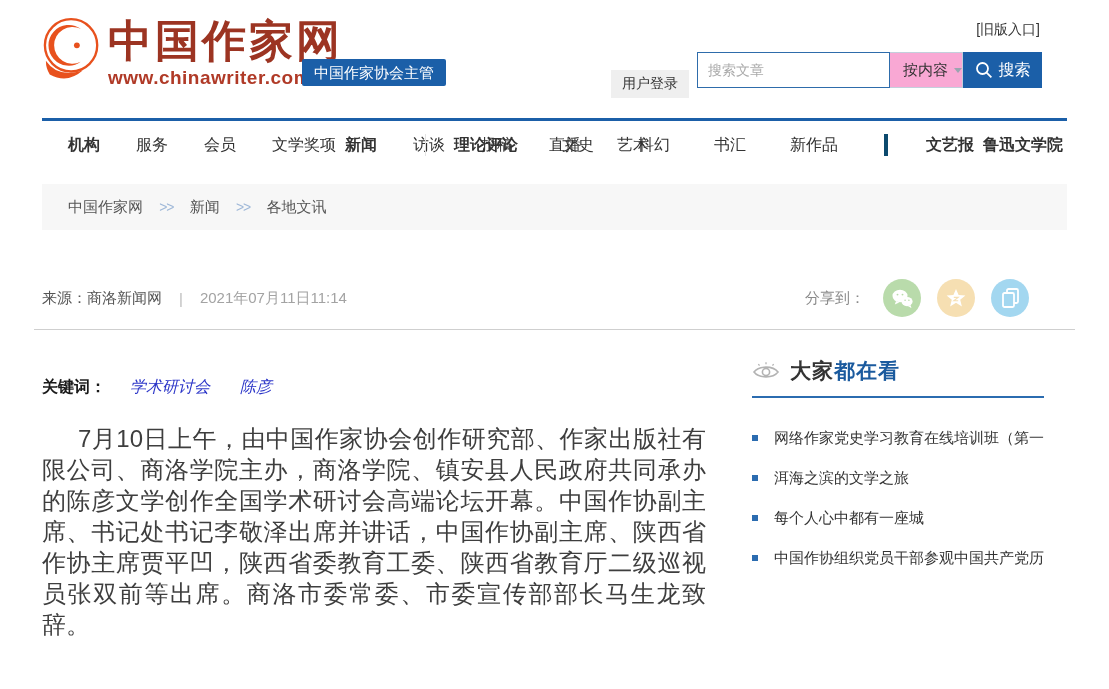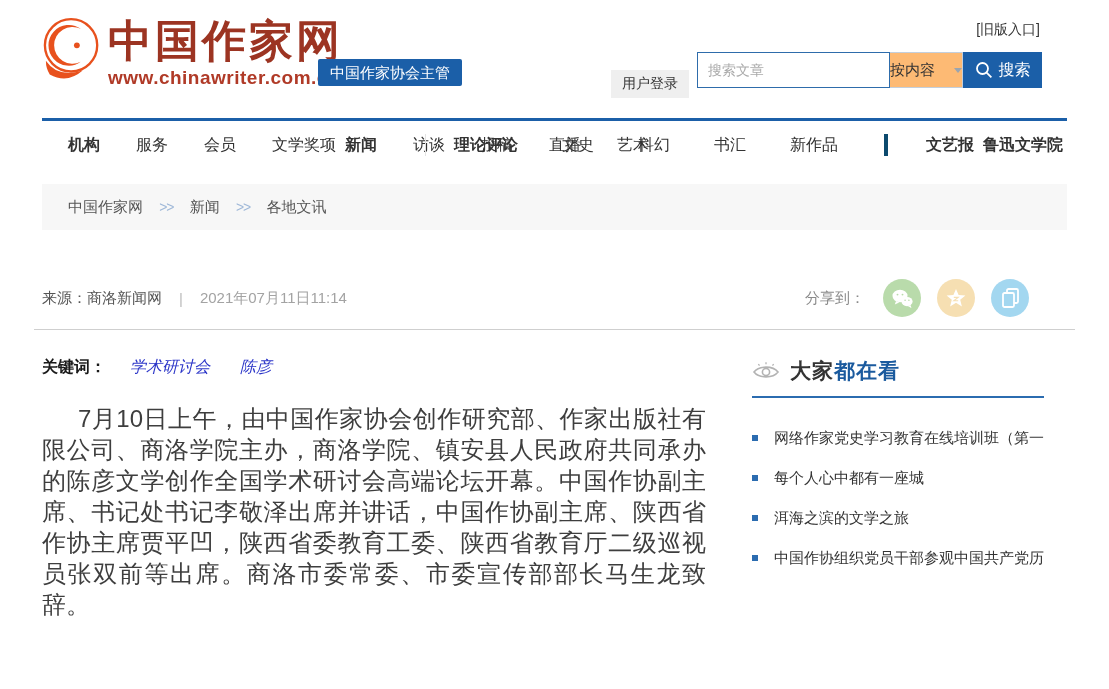--- a/index.html
+++ b/index.html
@@ -13,37 +13,37 @@
   
   .header { position:relative; height:118px; }
   .logo { position:absolute; left:0; top:16px; display:flex; cursor:pointer; }
   .logo-text { margin-left:4px; }
   .logo-cn {
     font-family:"DejaVu Serif","Liberation Serif",serif; font-weight:bold;
     font-size:44px; line-height:50px; color:#9c3422; letter-spacing:3px;
   }
   .logo-url { font-size:19px; font-weight:bold; color:#b03a27; letter-spacing:.5px; margin-top:1px; }
   .badge {
-    position:absolute; left:276px; top:59px; height:27px; line-height:27px;
+    position:absolute; left:260px; top:59px; height:27px; line-height:27px;
     background:#1b5fa8; color:#fff; font-size:15px; padding:0 12px; border-radius:2px;
   }
   .oldver { position:absolute; right:27px; top:21px; font-size:14px; color:#333; cursor:pointer; }
   .login {
     position:absolute; left:569px; top:70px; background:#efefef; color:#333;
     font-size:14px; padding:5px 11px; cursor:pointer;
   }
   .searchbar { position:absolute; left:655px; top:52px; height:36px; display:flex; }
   .search-input {
     width:193px; height:36px; border:1px solid #2e6cab; outline:none;
     padding:0 10px; font-size:14px; color:#333; font-family:inherit;
   }
   .search-input::placeholder { color:#aaa; }
   .search-filter {
-    width:73px; height:36px; background:#fdba74; border:1px solid #c3cfdc; border-left:none;
-    display:flex; align-items:center; justify-content:space-between; gap:6px;
+    width:73px; height:36px; background:#f9a8d4; border:1px solid #c3cfdc; border-left:none;
+    display:flex; align-items:center; justify-content:flex-end; gap:6px;
     font-size:15px; color:#333; cursor:pointer;
   }
   .caret { width:0; height:0; border-left:4px solid transparent; border-right:4px solid transparent; border-top:5px solid #9aa5b0; }
   .search-btn {
     width:79px; height:36px; background:#1b5fa8; border:none; color:#fff; font-size:16px;
     display:flex; align-items:center; justify-content:center; gap:6px; cursor:pointer; font-family:inherit;
   }
 
   
   .nav { border-top:3px solid #1b5fa8; display:flex; padding:13px 0; }
@@ -83,21 +83,21 @@
   .share-qzone  { background:#f6dfb2; }
   .share-copy   { background:#a3d7f0; }
   .rule { border-bottom:1px solid #cfcfcf; margin:12px -8px 0 -8px; }
 
   
   .main { display:flex; margin-top:27px; }
   .article-col { width:668px; }
   .kw-row { display:flex; align-items:baseline; }
   .kw-label {
     font-family:"DejaVu Serif","Liberation Serif",serif; font-weight:bold;
-    font-size:16px; color:#1a1a1a; margin-right:24px;
+    font-size:16px; color:#1a1a1a; margin-right:24px;margin-top:20px;
   }
   .kw-link {
     font-family:"DejaVu Serif","Liberation Serif",serif; font-style:italic;
     font-size:16px; color:#2b35c8; margin-right:30px; cursor:pointer; text-decoration:none;
   }
   .article-body {
     margin-top:25px; width:664px; font-size:24px; line-height:31px; color:#3e3e3e;
     text-indent:36px; text-align:justify;
   }
 
@@ -255,25 +255,25 @@
           </div>
         </div>
         <div class="side-rule"></div>
         <div class="side-list">
           <div class="side-item">
             <span class="side-bullet"></span>
             <span class="side-text">网络作家党史学习教育在线培训班（第一…</span>
           </div>
           <div class="side-item">
             <span class="side-bullet"></span>
+            <span class="side-text">洱海之滨的文学之旅</span>
+          </div>
+          <div class="side-item">
+            <span class="side-bullet"></span>
             <span class="side-text">每个人心中都有一座城</span>
-          </div>
-          <div class="side-item">
-            <span class="side-bullet"></span>
-            <span class="side-text">洱海之滨的文学之旅</span>
           </div>
           <div class="side-item">
             <span class="side-bullet"></span>
             <span class="side-text">中国作协组织党员干部参观中国共产党历…</span>
           </div>
         </div>
       </div>
     </div>
 
   </div>

